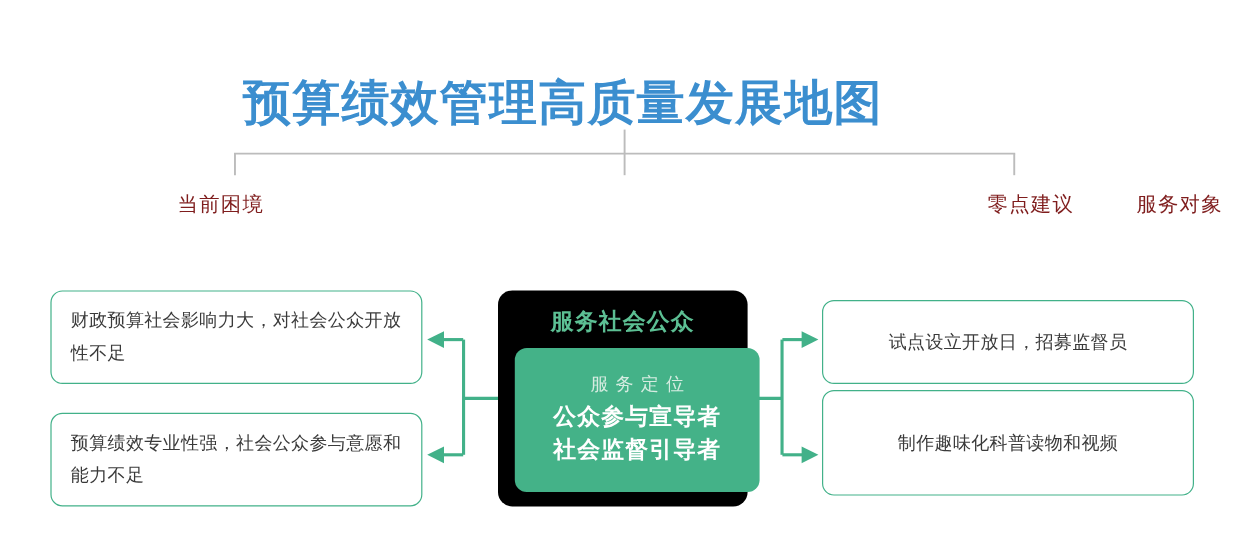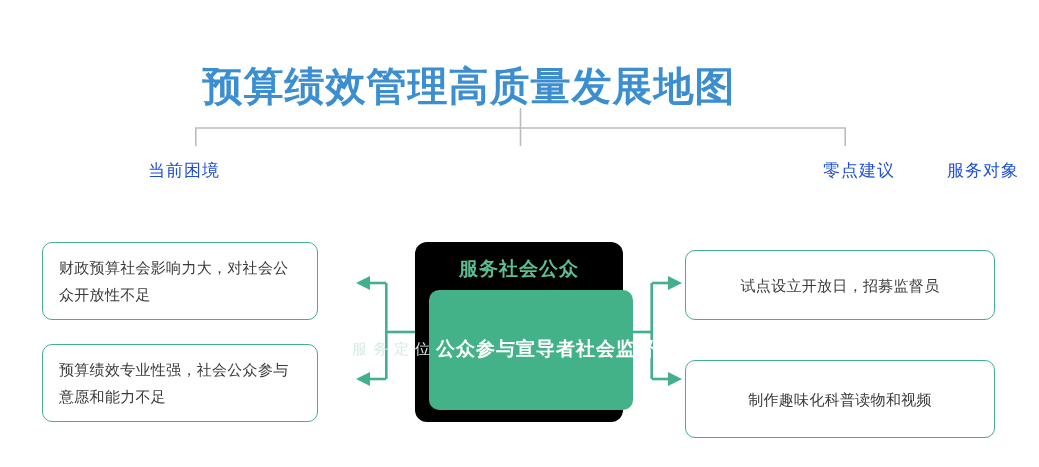--- a/index.html
+++ b/index.html
@@ -40,21 +40,21 @@
     width: 1039px;
     height: 467px;
     pointer-events: none;
   }
 
   
   .col-label {
     position: absolute;
     top: 158px;
     font-size: 17px;
-    color: #1d4ed8;
+    color: #7f1d1d;
     line-height: 26px;
     white-space: nowrap;
     letter-spacing: 1px;
   }
   #label-left   { left: 148px; }
   #label-center { left: 0; width: 1019px; text-align: right; }
   #label-right  { right: 144px; }
 
   
   .outline-box {
@@ -65,27 +65,27 @@
     background: #ffffff;
     display: flex;
     align-items: center;
     font-size: 15px;
     line-height: 27px;
     color: #3a3a3a;
     letter-spacing: 0.3px;
   }
   .outline-box .box-text { display: block; }
 
-  .left-box  { left: 42px; width: 276px; padding: 13px 16px; justify-content: flex-start; text-align: left; }
+  .left-box  { left: 42px; width: 310px; padding: 13px 16px; justify-content: flex-start; text-align: left; }
   .right-box { left: 685px; width: 310px; padding: 0 10px; justify-content: center; text-align: center; }
 
   #left-box-1  { top: 242px; height: 78px; }
   #left-box-2  { top: 344px; height: 78px; }
   #right-box-1 { top: 250px; height: 70px; }
-  #right-box-2 { top: 360px; height: 78px; }
+  #right-box-2 { top: 325px; height: 88px; }
 
   
   #center-panel {
     position: absolute;
     left: 415px;
     top: 242px;
     width: 208px;
     height: 180px;
     box-sizing: border-box;
     background: #000000;
@@ -103,21 +103,21 @@
     line-height: 34px;
     white-space: nowrap;
   }
   #center-inner {
     margin-top: 4px;
     width: 204px;
     flex: 1;
     background: #44b288;
     border-radius: 10px;
     display: flex;
-    flex-direction: row;
+    flex-direction: column;
     align-items: center;
     justify-content: center;
     padding-bottom: 2px;
     margin-left: 24px;
   }
   #center-subtitle {
     font-size: 15px;
     color: #d6ece1;
     letter-spacing: 6px;
     text-indent: 6px;

